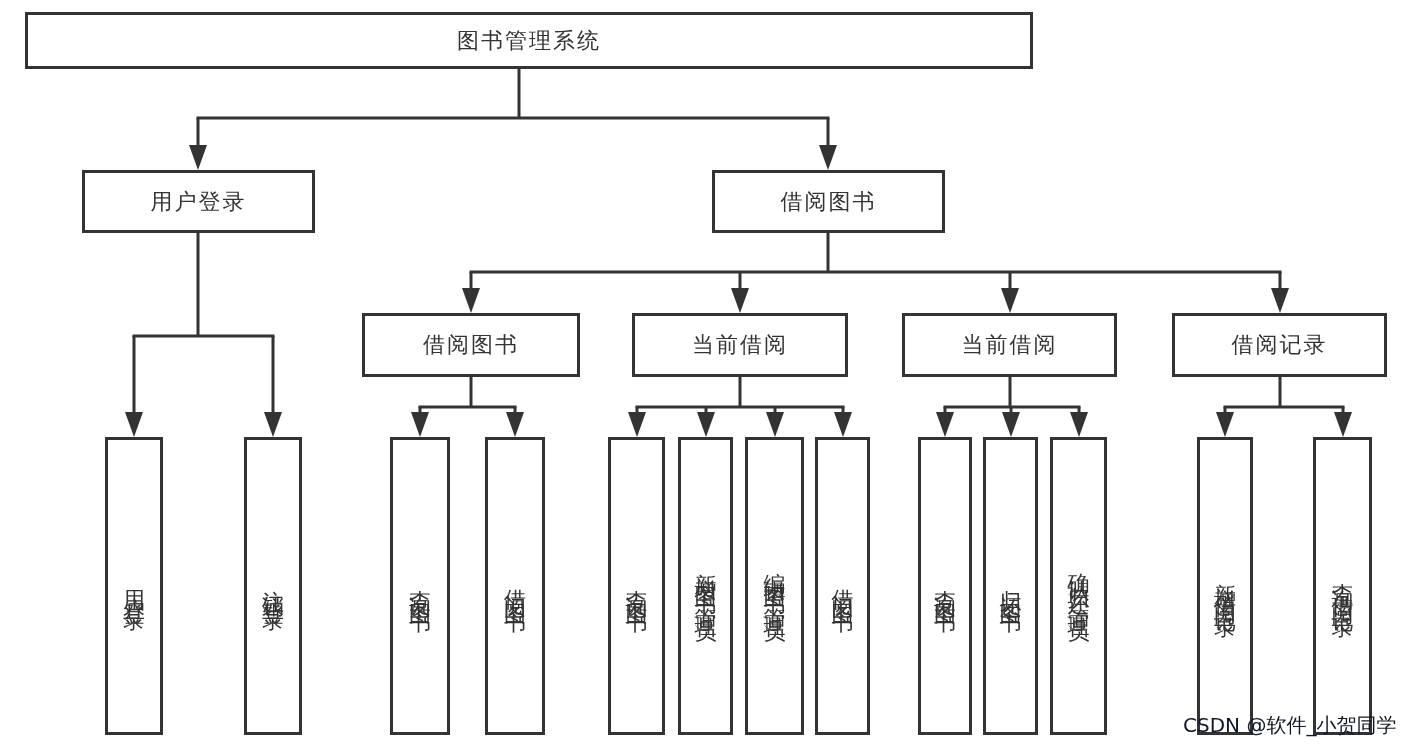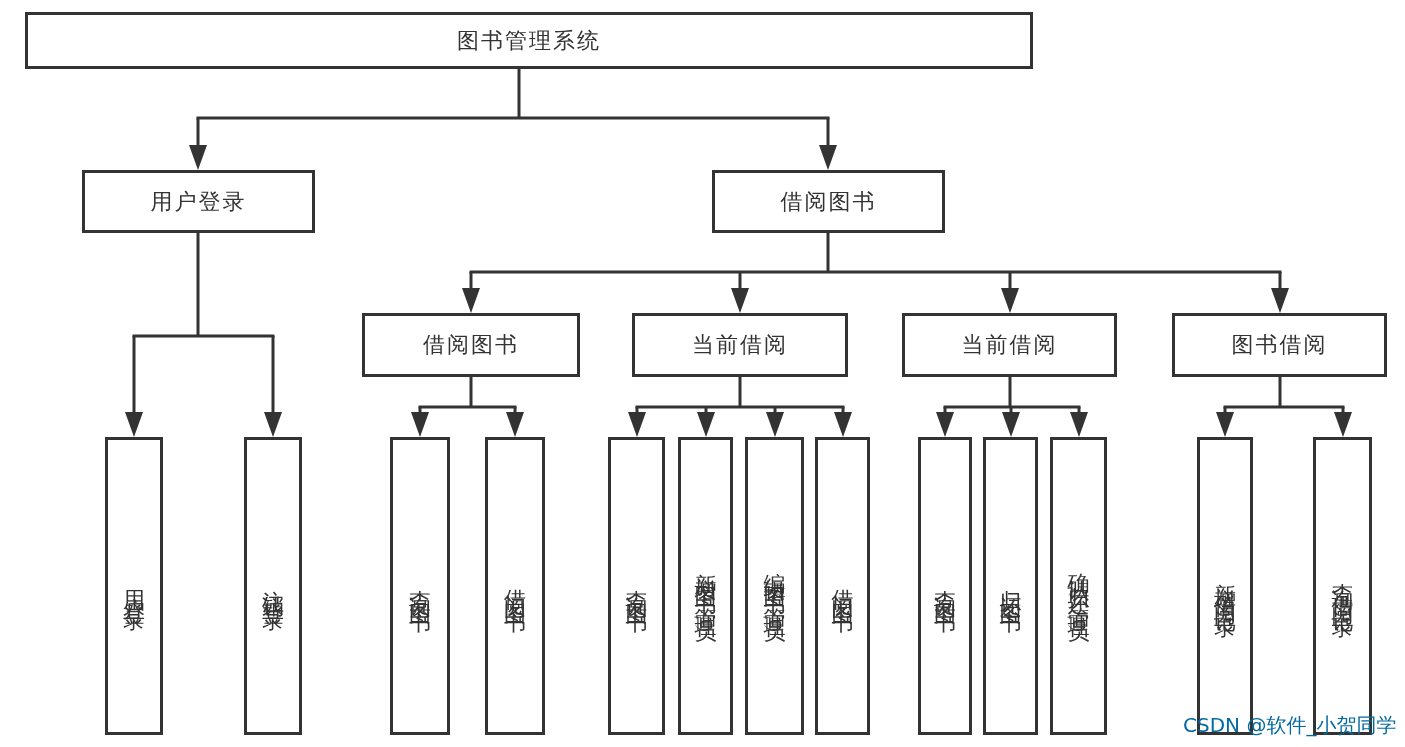--- a/index.html
+++ b/index.html
@@ -53,21 +53,21 @@
     font-size: 22px;
     letter-spacing: 7px;
     line-height: 1;
     white-space: nowrap;
   }
   .watermark {
     position: absolute;
     left: 1183px;
     top: 712px;
     font-size: 20px;
-    color: #0369a1;
+    color: #0f172a;
     z-index: 5;
     white-space: nowrap;
   }
 </style>
 </head>
 <body>
 
 <div class="canvas">
 
   <svg class="connectors" width="1405" height="747" viewBox="0 0 1405 747">
@@ -140,21 +140,21 @@
   </svg>
 
   <div class="hnode" style="left:25px; top:12px; width:1008px; height:57px">图书管理系统</div>
 
   <div class="hnode" style="left:82px; top:170px; width:233px; height:63px">用户登录</div>
   <div class="hnode" style="left:712px; top:170px; width:233px; height:63px">借阅图书</div>
 
   <div class="hnode" style="left:362px; top:313px; width:218px; height:64px">借阅图书</div>
   <div class="hnode" style="left:632px; top:313px; width:216px; height:64px">当前借阅</div>
   <div class="hnode" style="left:902px; top:313px; width:215px; height:64px">当前借阅</div>
-  <div class="hnode" style="left:1172px; top:313px; width:215px; height:64px">图书借阅</div>
+  <div class="hnode" style="left:1172px; top:313px; width:215px; height:64px">借阅记录</div>
 
   <div class="vnode" style="left:105px; width:58px">
     <span class="vtext">用户登录</span>
   </div>
   <div class="vnode" style="left:244px; width:58px">
     <span class="vtext">注销登录</span>
   </div>
 
   <div class="vnode" style="left:390px; width:60px">
     <span class="vtext">查询图书</span>

